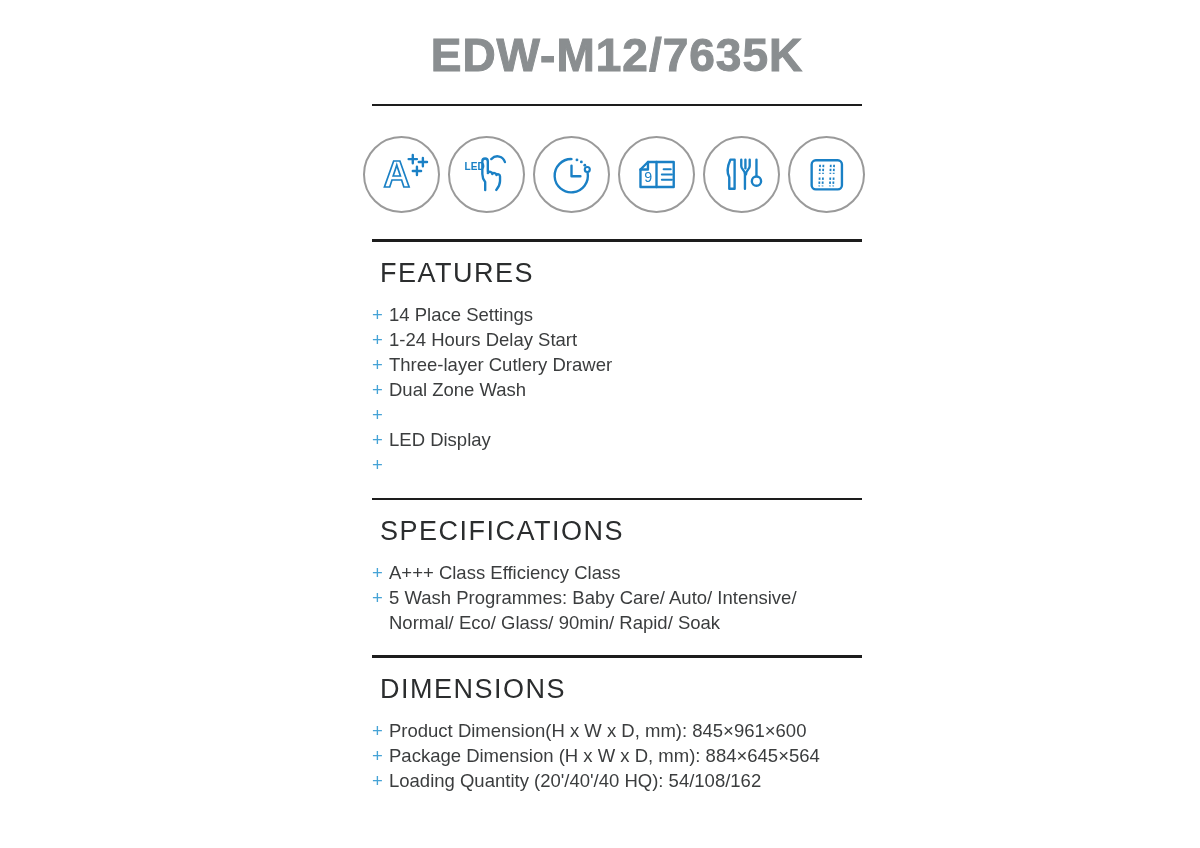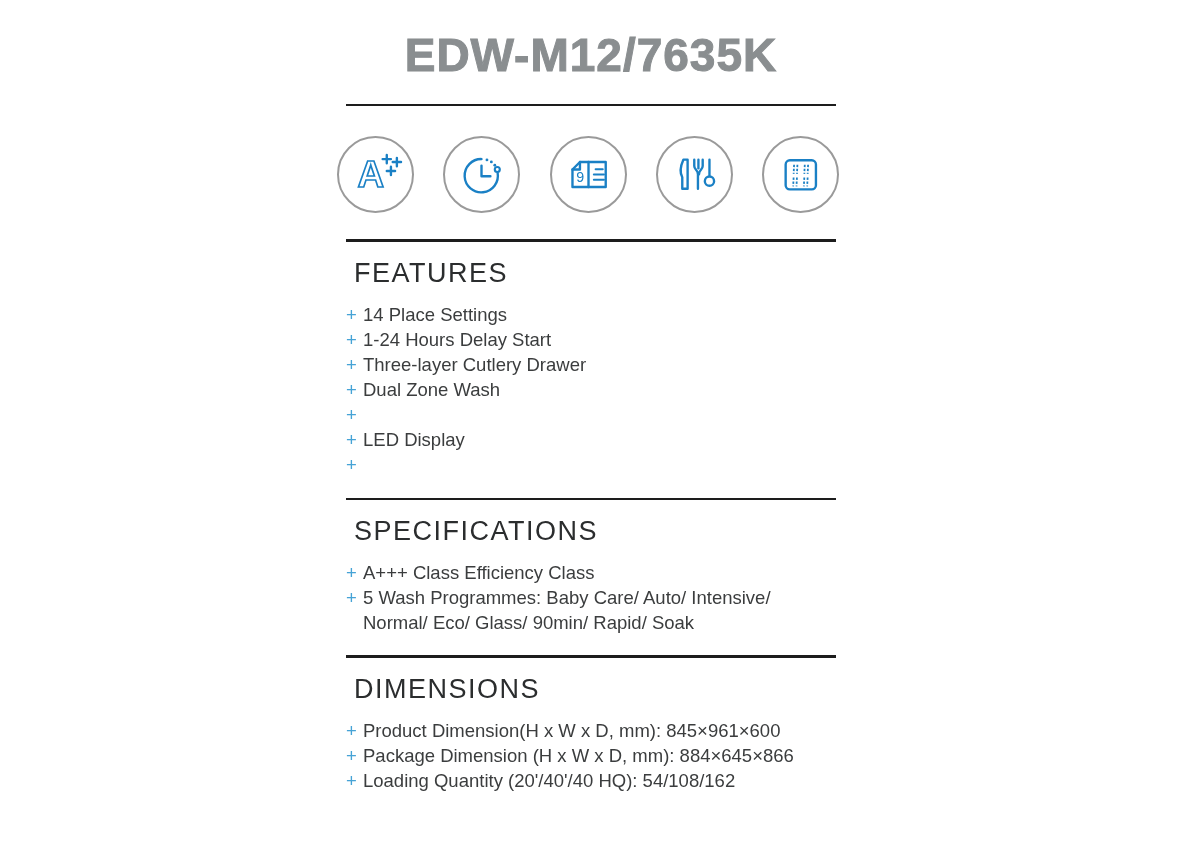--- a/index.html
+++ b/index.html
@@ -1,20 +1,20 @@
 <!DOCTYPE html>
 <html><head>
 <meta charset="utf-8">
 <style>
   html,body{margin:0;padding:0;}
   body{
     width:1200px;height:848px;background:#ffffff;position:relative;
     font-family:"Liberation Sans", sans-serif;overflow:hidden;
   }
-  .page{position:absolute;left:346px;top:0;width:490px;}
+  .page{position:absolute;left:372px;top:0;width:490px;}
   .title{
     margin:30px 0 0;text-align:center;font-size:46px;font-weight:bold;
     color:#8a8e90;letter-spacing:1px;line-height:1.1;
     -webkit-text-stroke:1px #8a8e90;
   }
   .sep{height:2.5px;background:#1d1d1d;border:none;}
   .sep1{margin-top:23px;}
   .sep2{margin-top:26px;}
   .sep3{margin-top:21px;}
   .sep4{margin-top:20px;}
@@ -56,20 +56,30 @@
       <svg viewBox="0 0 48 48">
         <text x="20" y="34.5" text-anchor="middle" font-size="31" font-weight="bold" fill="none" stroke="#1a80c5" stroke-width="1.4">A</text>
         <g class="glyph">
           <path d="M33.5,7.5 v7 M30,11 h7"></path>
           <path d="M42,10 v7 M38.5,13.5 h7"></path>
           <path d="M37,17.5 v7 M33.5,21 h7"></path>
         </g>
       </svg>
     </div>
 
+    <div class="icon-circle">
+      <svg viewBox="0 0 48 48">
+        <text x="5.5" y="20.5" font-size="8.5" font-weight="bold" fill="#1a80c5">LED</text>
+        <g class="glyph">
+          <path d="M28,11 c4,-4 10,-2.5 11.5,2.5"></path>
+          <path d="M22.9,37 v-6.7 c-1.6,-2 -2.4,-4 -2.4,-6.8 V12.8 a2.3,2.3 0 0 1 4.6,0 V21.5"></path>
+          <path d="M25.1,22.8 c1,-1.8 3.6,-1.2 3.8,0.8 c0.8,-1.6 3.3,-0.9 3.5,0.9 c0.9,-1.3 3,-0.6 3,1.2 V29.5 c0,3.3 -1.5,5.5 -3.2,7.5"></path>
+        </g>
+      </svg>
+    </div>
 
     <div class="icon-circle">
       <svg viewBox="0 0 48 48">
         <g class="glyph">
           <path d="M24,11 A14,14 0 1 0 37.6,22.6"></path>
           <path d="M24,25.5 V16.5 M24,25.5 H31.5"></path>
           <circle cx="37.3" cy="19.8" r="2.1" stroke-width="1.8"></circle>
         </g>
         <g fill="#1a80c5" stroke="none">
           <circle cx="28.6" cy="11.7" r="1.2"></circle>
@@ -179,21 +189,21 @@
 
   <section>
     <h2 class="section-heading">DIMENSIONS</h2>
     <ul class="item-list">
       <li>
           <span class="plus">+</span>
           <span class="li-text">Product Dimension(H x W x D, mm): 845×961×600</span>
         </li>
       <li>
           <span class="plus">+</span>
-          <span class="li-text">Package Dimension (H x W x D, mm): 884×645×866</span>
+          <span class="li-text">Package Dimension (H x W x D, mm): 884×645×564</span>
         </li>
       <li>
           <span class="plus">+</span>
           <span class="li-text">Loading Quantity (20'/40'/40 HQ): 54/108/162</span>
         </li>
     </ul>
   </section>
 
 </div>
 

